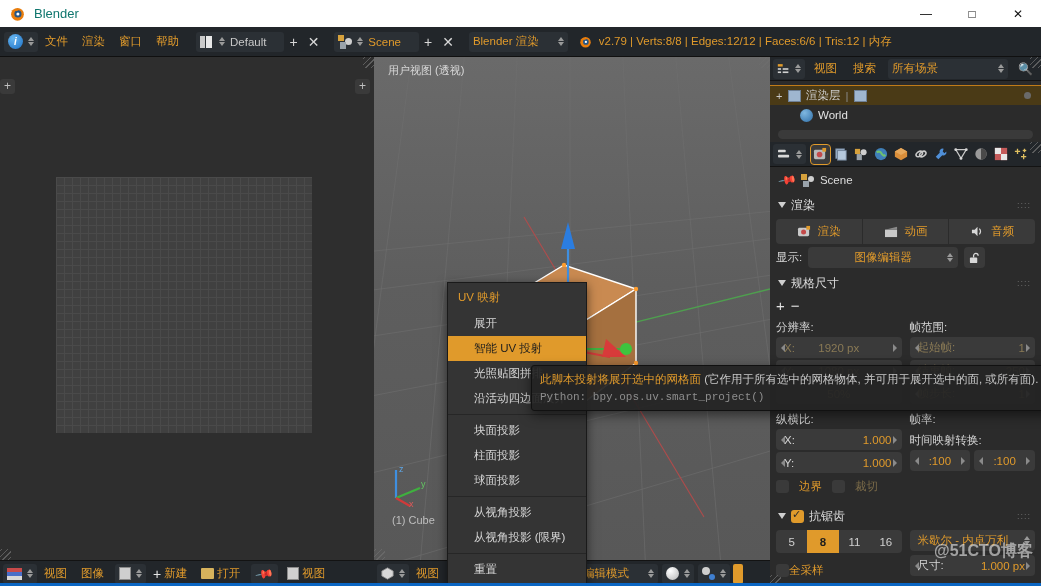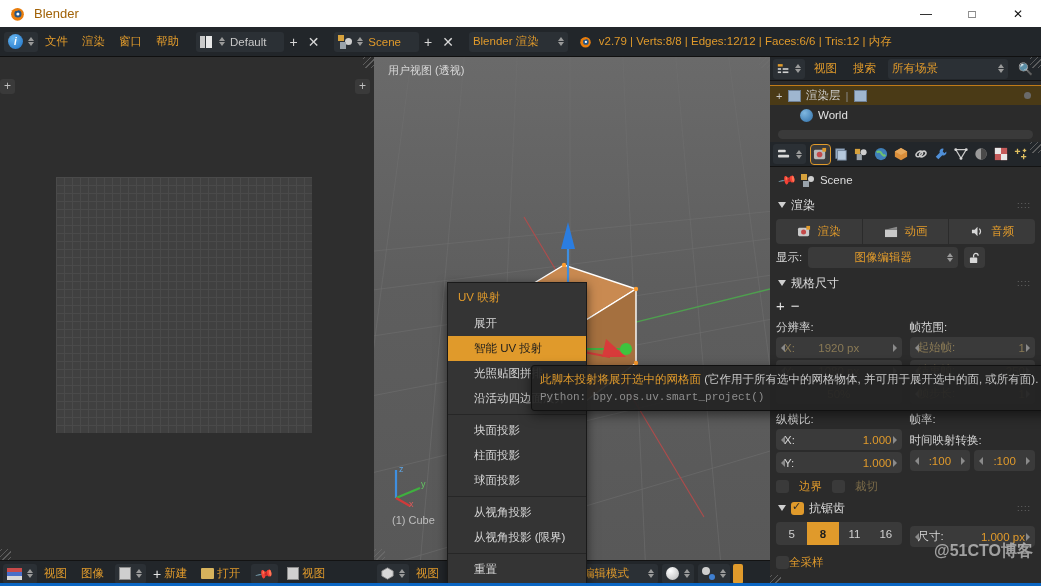--- a/index.html
+++ b/index.html
@@ -12,21 +12,21 @@
   }
   #app { position:relative; width:1041px; height:586px; }
 
   
   .titlebar {
     position:absolute; left:0; top:0; width:1041px; height:27px;
     background:#ffffff; display:flex; align-items:center;
   }
   .title-left { display:flex; align-items:center; gap:8px; padding-left:9px; }
   .blender-logo { width:17px; height:17px; position:relative; }
-  .title-text { font-size:13px; color:#a16207; }
+  .title-text { font-size:13px; color:#0f766e; }
   .win-btns { margin-left:auto; display:flex; height:27px; }
   .win-btn {
     width:46px; height:27px; display:flex; align-items:center; justify-content:center;
     color:#101010; font-size:12px;
   }
 
   
   .topbar {
     position:absolute; left:0; top:27px; width:1041px; height:30px;
     background:#22262a; display:flex; align-items:center; padding:0 4px;
@@ -708,40 +708,47 @@
             </div>
             <div class="field">
               <span class="caret-l"></span>
               <span>:100</span>
               <span class="caret-r"></span>
             </div>
           </div>
         </div>
       </div>
 
-      <div class="panel-title" style="margin-top:2px">
+      <div class="panel-title" style="margin-top:10px">
         <span class="tri"></span>
         <span class="check on"></span>
         <span>抗锯齿</span>
         <span class="grip">::::</span>
       </div>
       <div class="two-col" style="margin-top:2px">
         <div>
           <div class="seg">
             <div>5</div>
             <div class="on">8</div>
             <div>11</div>
             <div>16</div>
           </div>
           <div style="display:flex;gap:0;align-items:center;margin-top:10px">
             <span class="check"></span>
             <span style="color:#e09a2b;font-size:11.5px">全采样</span>
           </div>
         </div>
         <div>
+          <div class="field" style="justify-content:flex-start;padding-left:8px">
+            <span>米歇尔 - 内卓万利</span>
+            <span class="arrows">
+                <i class="up"></i>
+                <i class="dn"></i>
+              </span>
+          </div>
           <div class="field" style="margin-top:4px">
             <span class="caret-l"></span>
             <span class="fl">尺寸:</span>
             <span class="fr">1.000 px</span>
             <span class="caret-r"></span>
           </div>
         </div>
       </div>
     </div>
     <div class="corner-bl"></div>

